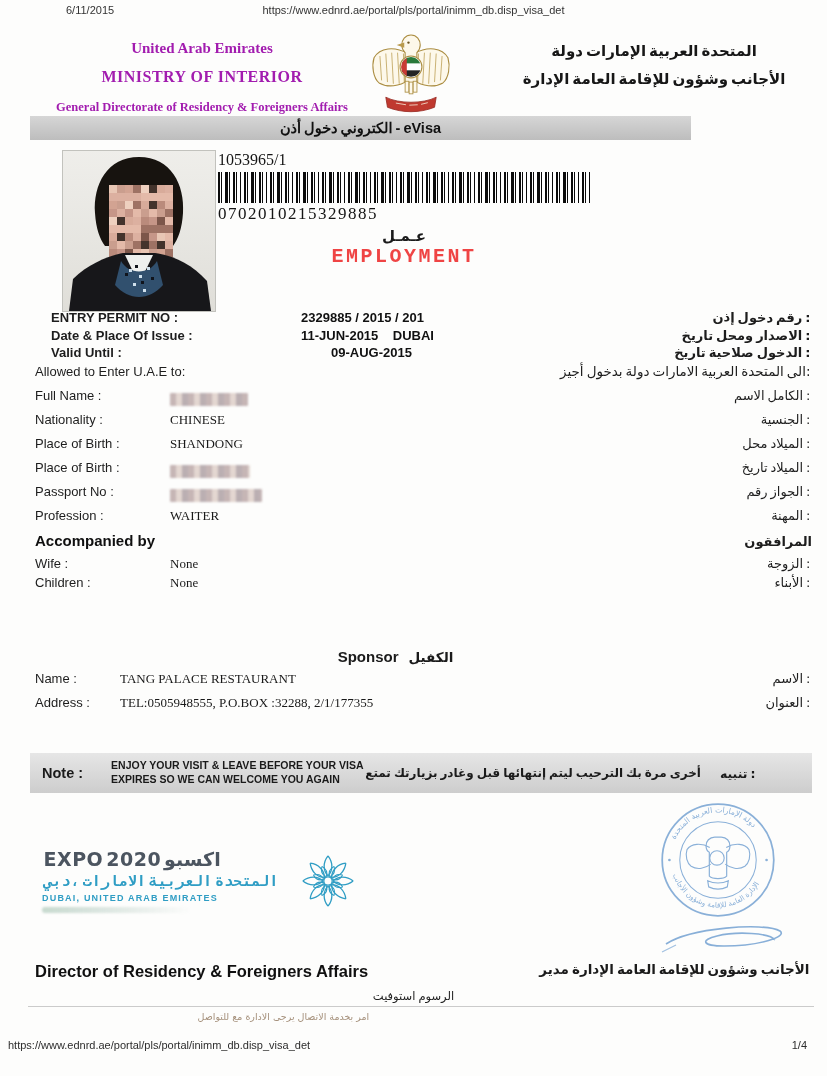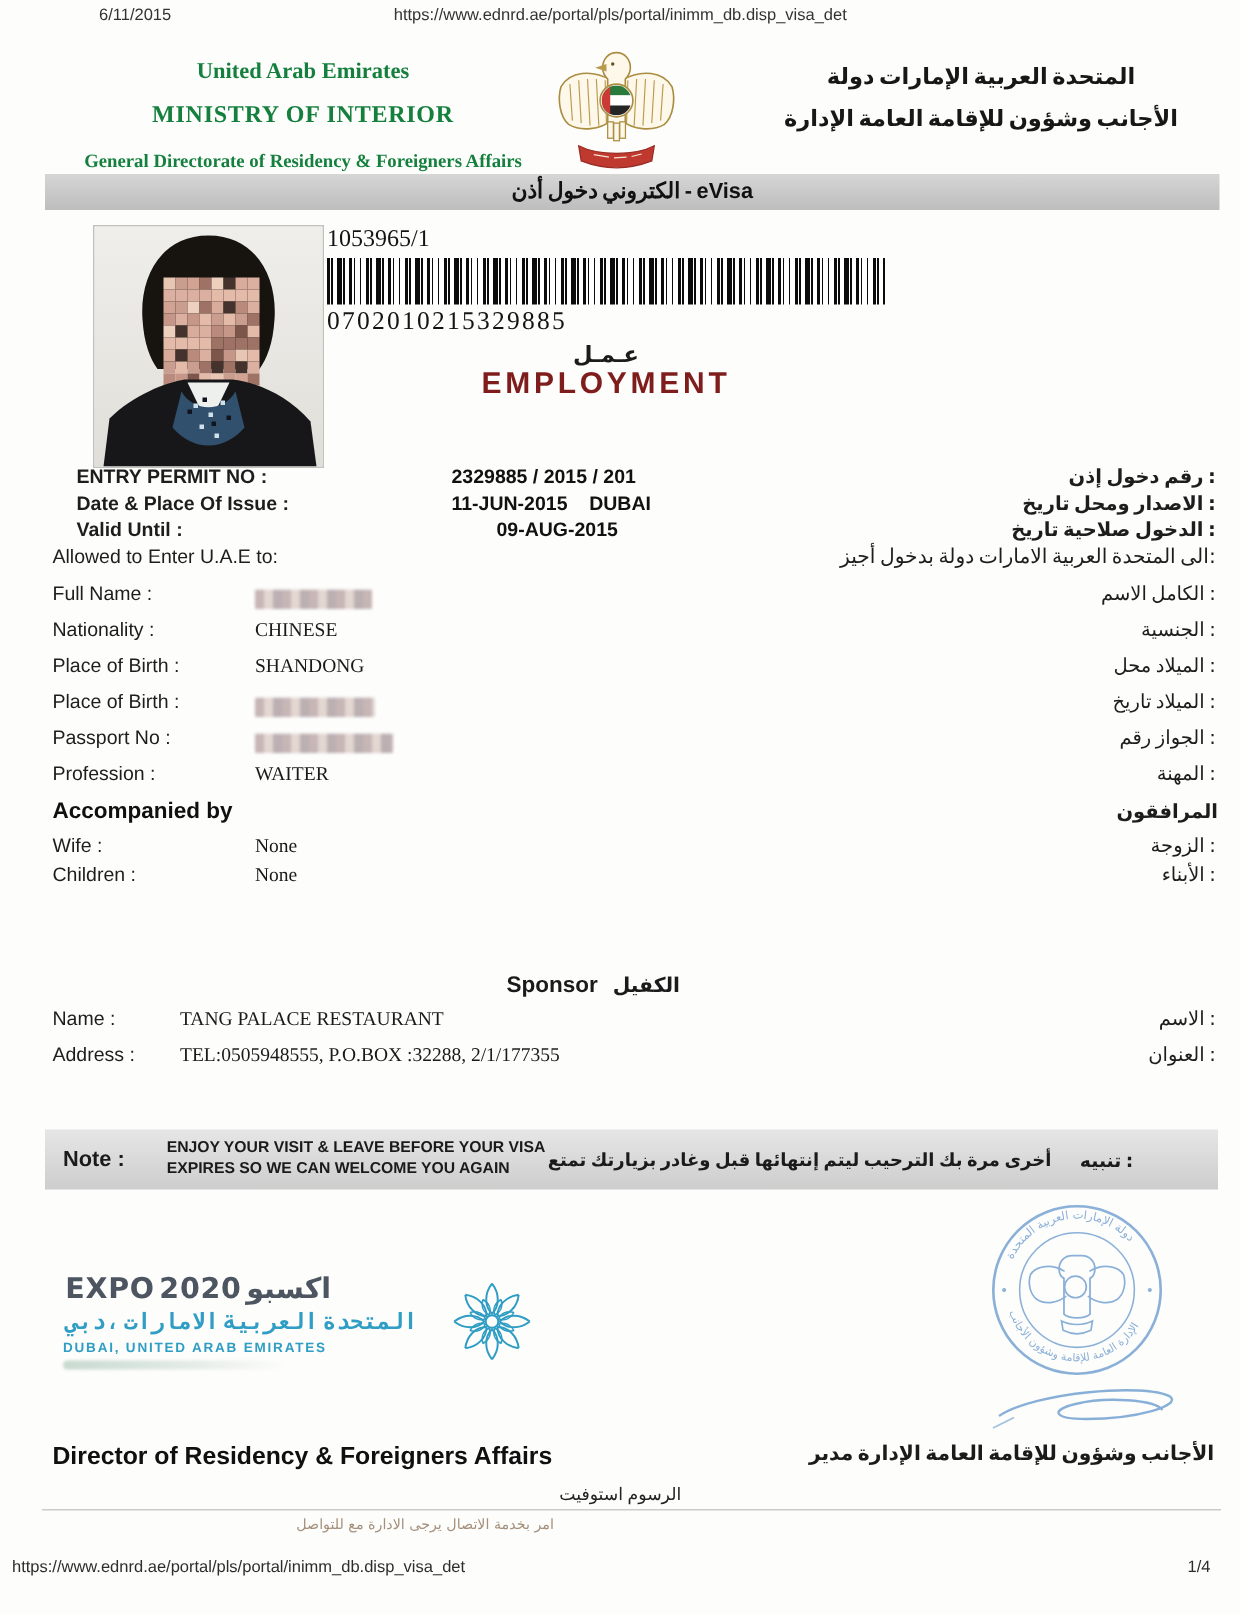--- a/index.html
+++ b/index.html
@@ -7,46 +7,46 @@
         font-family:"Liberation Sans",sans-serif;color:#1b1b1b;}
   .abs{position:absolute;}
 
   
   .print-date{top:4px;left:38px;font-size:11px;color:#333;padding-left:28px;}
   .print-url{top:4px;left:0;right:0;text-align:center;font-size:11px;color:#333;}
   .footer-url{top:1039px;left:8px;font-size:11px;color:#2d2d2d;}
   .footer-page{top:1039px;right:20px;font-size:11px;color:#2d2d2d;}
 
   
-  .lh-en{top:36px;left:28px;width:348px;text-align:center;font-family:"Liberation Serif",serif;font-weight:bold;color:#15803d;}
+  .lh-en{top:36px;left:28px;width:348px;text-align:center;font-family:"Liberation Serif",serif;font-weight:bold;color:#a21caf;}
   .lh-en .l1{font-size:15px;margin-top:4px;}
   .lh-en .l2{font-size:16px;margin-top:11px;letter-spacing:.5px;}
   .lh-en .l3{font-size:12.5px;margin-top:14px;}
   .lh-ar{top:34px;right:8px;width:330px;text-align:center;font-weight:bold;font-size:15px;
          font-family:"DejaVu Sans",sans-serif;color:#171717;}
   .lh-ar .l{margin-top:7px;line-height:21px;}
   .emblem-wrap{top:28px;left:369px;}
 
   
-  .banner{top:116px;left:30px;width:783px;height:24px;line-height:24px;text-align:center;
+  .banner{top:116px;left:30px;width:661px;height:24px;line-height:24px;text-align:center;
           background:linear-gradient(180deg,#d6d6d6,#bdbdbd);font-weight:bold;font-size:14.5px;color:#111;}
 
   
   .photo{top:150px;left:62px;width:152px;height:160px;border:1px solid #c2c2bd;}
 
   
   .codeblock{top:151px;left:218px;width:372px;}
   .file-no{font-family:"Liberation Serif",serif;font-size:16px;color:#141414;}
   .barcode{margin-top:3px;width:372px;height:31px;
      background:repeating-linear-gradient(90deg,#0b0b0b 0 2px,#fff 2px 3px,#0b0b0b 3px 4px,#fff 4px 7px,
      #0b0b0b 7px 10px,#fff 10px 11px,#0b0b0b 11px 12px,#fff 12px 15px,#0b0b0b 15px 17px,#fff 17px 18px,
      #0b0b0b 18px 19px,#fff 19px 22px,#0b0b0b 22px 23px,#fff 23px 26px);}
   .barcode-no{margin-top:1px;font-family:"Liberation Serif",serif;font-size:17px;letter-spacing:1.5px;color:#141414;}
   .vtype-ar{margin-top:3px;width:372px;text-align:center;font-family:"DejaVu Sans",sans-serif;font-weight:bold;font-size:15px;}
-  .vtype-en{width:372px;text-align:center;font-family:Liberation Sans, sans-serif;font-weight:bold;font-size:20px;letter-spacing:2.5px;color:#7f1d1d;}
+  .vtype-en{width:372px;text-align:center;font-family:Liberation Mono, monospace;font-weight:bold;font-size:20px;letter-spacing:2.5px;color:#ef4444;}
 
   
   .fields{top:310px;left:35px;width:777px;}
   .frow{display:flex;align-items:baseline;}
   .h18{height:17.5px;}.h24{height:24px;}.h20{height:19.5px;}.h26{height:25px;}
   .mt7{margin-top:7px;}
   .lbl{flex:none;font-size:13px;color:#1d1d1d;}
   .b{font-weight:bold;}
   .w250{width:250px;padding-left:16px;}.w135{width:135px;}.w85{width:85px;}
   .val{flex:none;}

